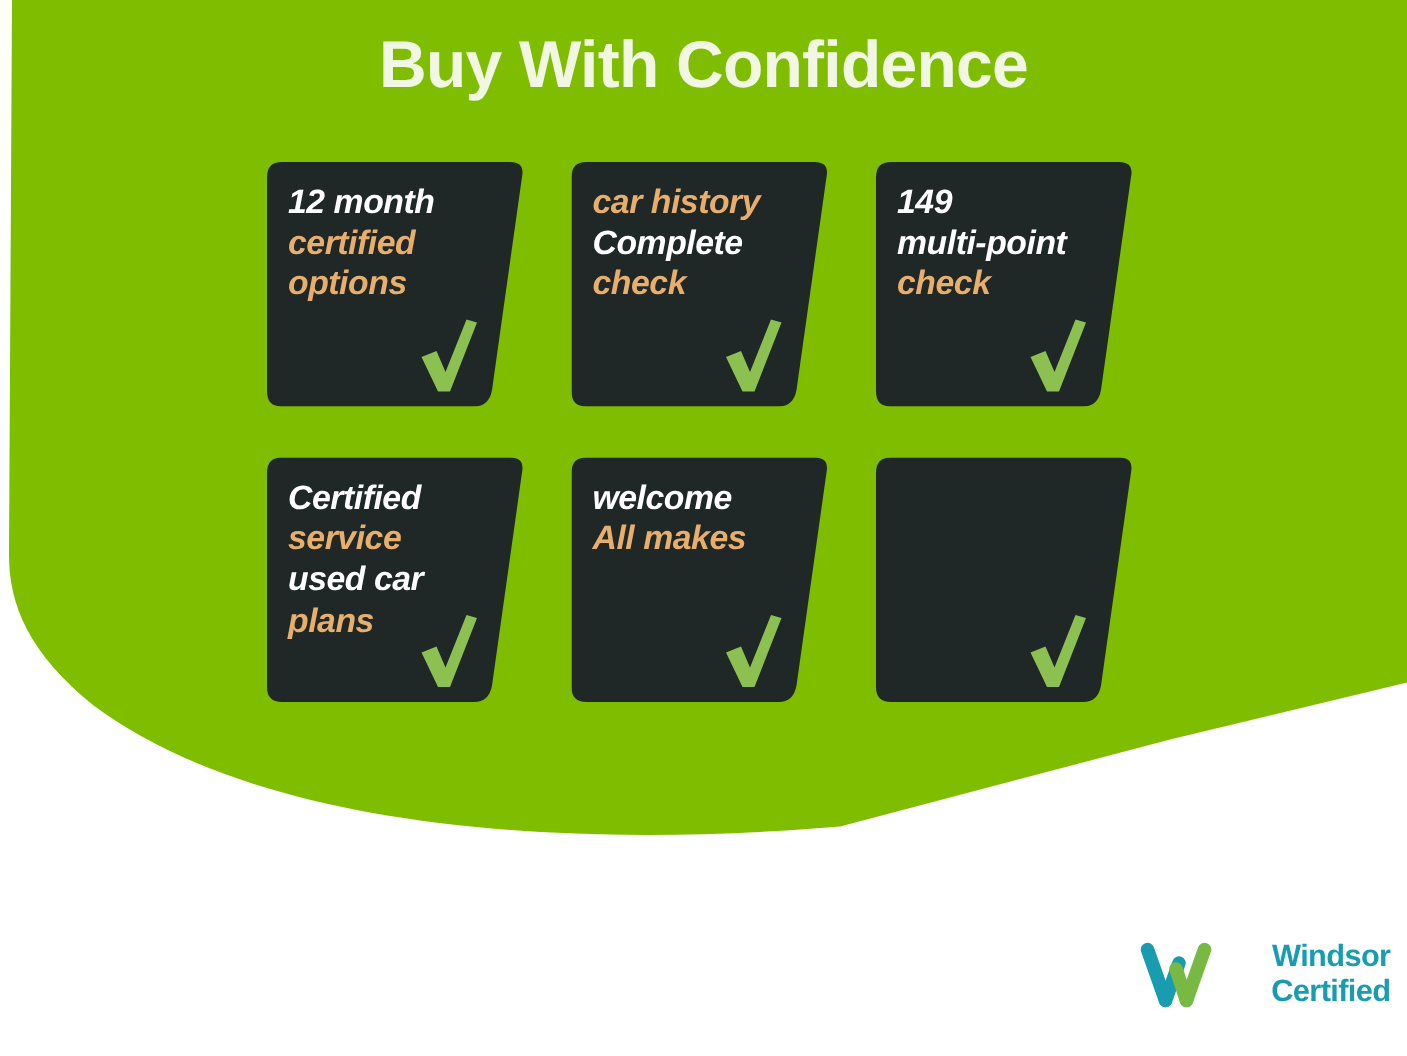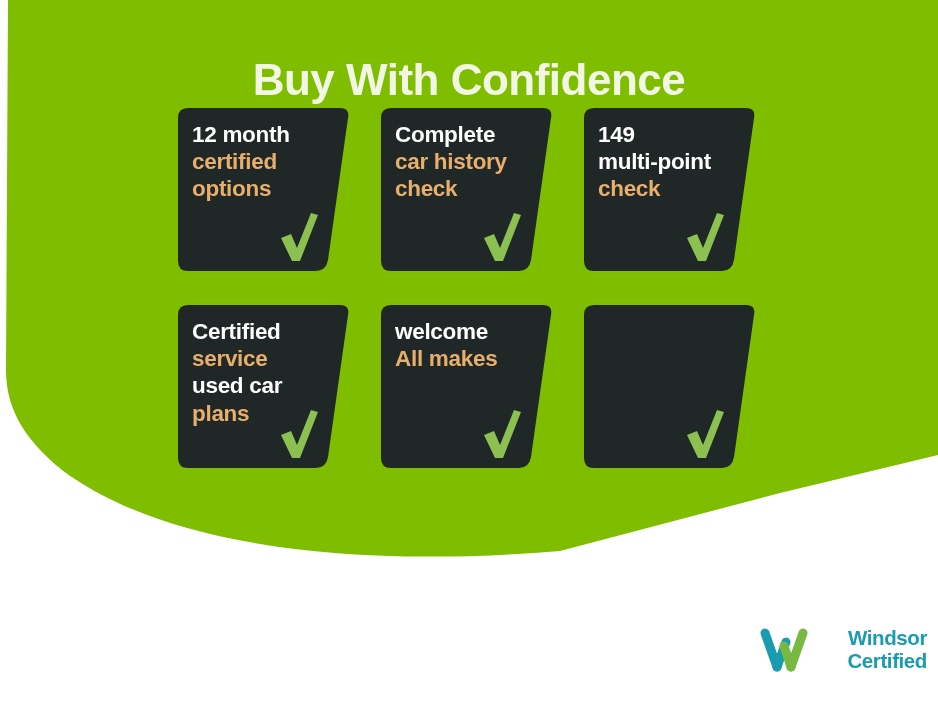--- a/index.html
+++ b/index.html
@@ -36,21 +36,20 @@
     left: 0;
     top: 18px;
     width: 938px;
     text-align: center;
     font-size: 44px;
     font-weight: bold;
     letter-spacing: -0.5px;
     color: #f2f7e4;
     line-height: 1.2;
     white-space: nowrap;
-    margin-top: 36px;
   }
 
   
   .grid {
     position: absolute;
     left: 178px;
     top: 108px;
     width: 580px;
   }
   .row {
@@ -76,20 +75,21 @@
     inset: 0;
     width: 172px;
     height: 163px;
   }
 
   .card-body {
     position: absolute;
     left: 14px;
     top: 13px;
     width: 150px;
+    font-style: italic;
   }
 
   .line {
     font-size: 22.5px;
     font-weight: bold;
     line-height: 1.21;
     letter-spacing: -0.3px;
     white-space: nowrap;
   }
   .line.white { color: #ffffff; }
@@ -160,22 +160,22 @@
         <svg class="tick" viewBox="0 0 42 52">
           <path d="M 3 27 L 13 23 L 19 37 L 33 2 L 40 4 L 22 50 L 14 50 Z" fill="#8cc152"></path>
         </svg>
       </div>
 
       <div class="card c1">
         <svg class="card-shape" viewBox="0 0 172 163" preserveAspectRatio="none">
           <path d="M 10 0 L 162 0 Q 172 0 170 10 L 150 152 Q 148 163 138 163 L 10 163 Q 0 163 0 153 L 0 10 Q 0 0 10 0 Z" fill="#1f2727"></path>
         </svg>
         <div class="card-body">
+          <div class="line tan">car history</div>
           <div class="line white">Complete</div>
-          <div class="line tan">car history</div>
           <div class="line tan">check</div>
         </div>
         <svg class="tick" viewBox="0 0 42 52">
           <path d="M 3 27 L 13 23 L 19 37 L 33 2 L 40 4 L 22 50 L 14 50 Z" fill="#8cc152"></path>
         </svg>
       </div>
 
       <div class="card c2">
         <svg class="card-shape" viewBox="0 0 172 163" preserveAspectRatio="none">
           <path d="M 10 0 L 162 0 Q 172 0 170 10 L 150 152 Q 148 163 138 163 L 10 163 Q 0 163 0 153 L 0 10 Q 0 0 10 0 Z" fill="#1f2727"></path>

